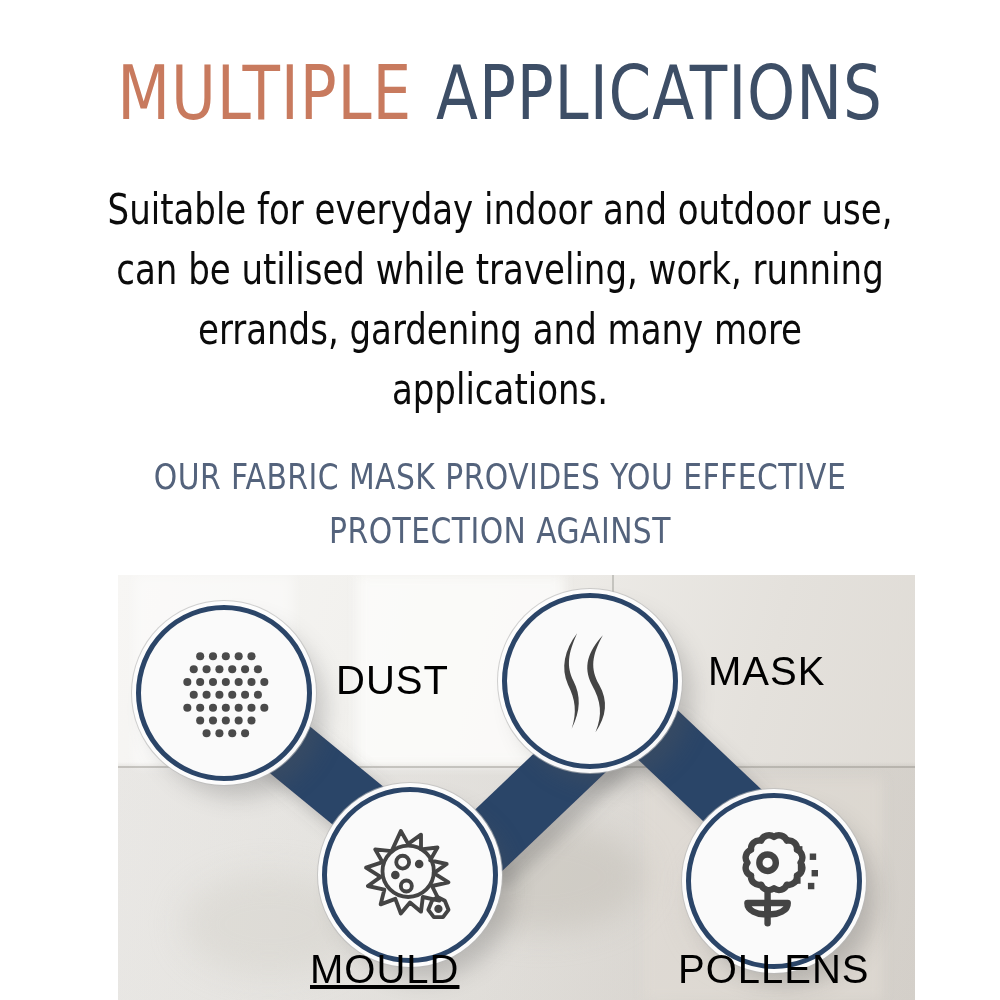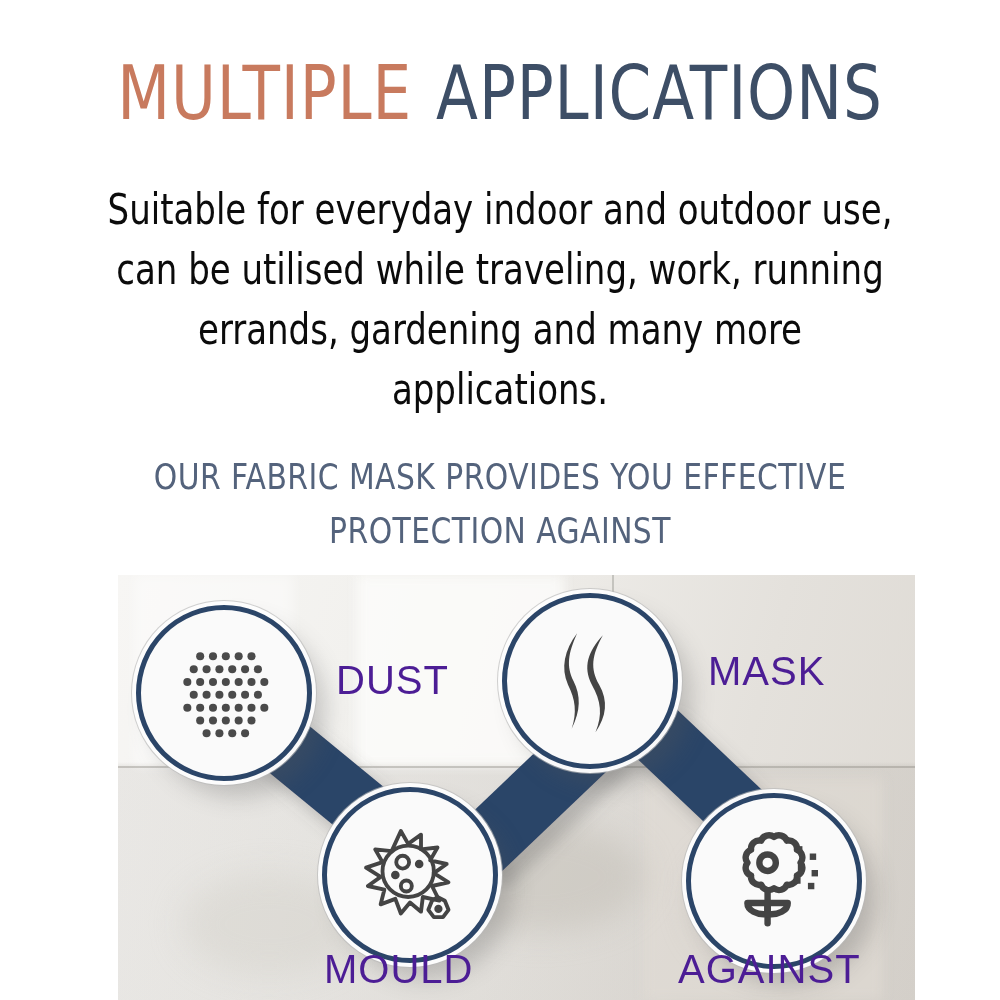--- a/index.html
+++ b/index.html
@@ -123,31 +123,31 @@
   .node-dust   { left:18px;  top:30px;  }
   .node-fumes  { left:384px; top:18px;  }
   .node-mould  { left:204px; top:212px; }
   .node-pollens{ left:568px; top:218px; }
 
   .node-icon{width:110px;height:110px;display:block;}
 
   
   .nlabel{
     position:absolute;
-    color:#4c1d95;
+    color:#000000;
     font-family:"Liberation Sans", sans-serif;
     font-weight:400;
     font-size:40px;
     letter-spacing:1px;
     white-space:nowrap;
     z-index:4;
   }
   .lbl-dust   { left:218px; top:83px;  }
   .lbl-fumes  { left:590px; top:74px;  }
-  .lbl-mould  { left:206px; top:372px; }
+  .lbl-mould  { left:192px; top:372px;text-decoration:underline; }
   .lbl-pollens{ left:560px; top:372px; }
 </style>
 </head>
 <body>
 
 <div class="headline">
   <span class="word-a">MULTIPLE</span><span class="gap"></span><span class="word-b">APPLICATIONS</span>
 </div>
 
 <div class="paragraph">Suitable for everyday indoor and outdoor use, can be utilised while traveling, work, running errands, gardening and many more applications.</div>
@@ -268,15 +268,15 @@
         <rect x="101" y="48" width="7" height="7"></rect>
         <rect x="82" y="56" width="7" height="7"></rect>
         <rect x="97" y="62" width="7" height="7"></rect>
       </g>
     </svg>
   </div>
 
   <div class="nlabel lbl-dust">DUST</div>
   <div class="nlabel lbl-fumes">MASK</div>
   <div class="nlabel lbl-mould">MOULD</div>
-  <div class="nlabel lbl-pollens">AGAINST</div>
+  <div class="nlabel lbl-pollens">POLLENS</div>
 
 </div>
 
 </body></html>

